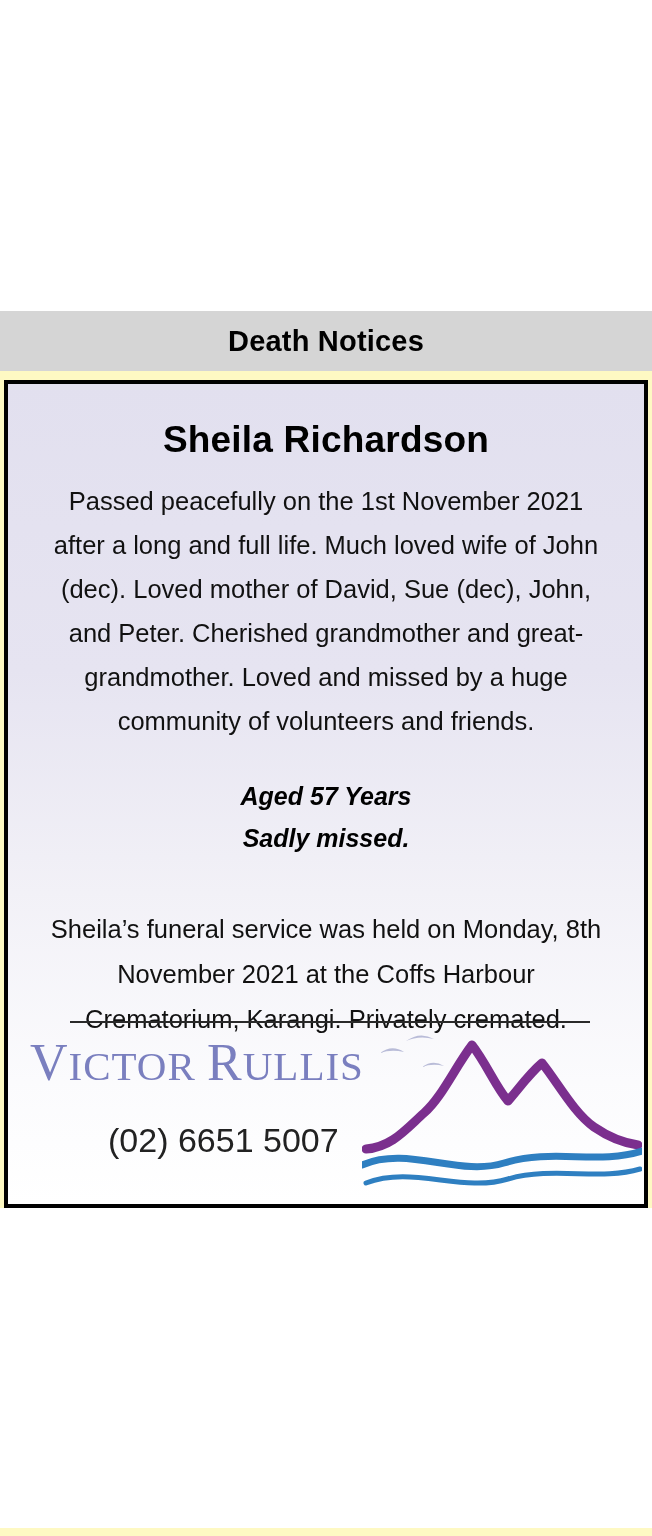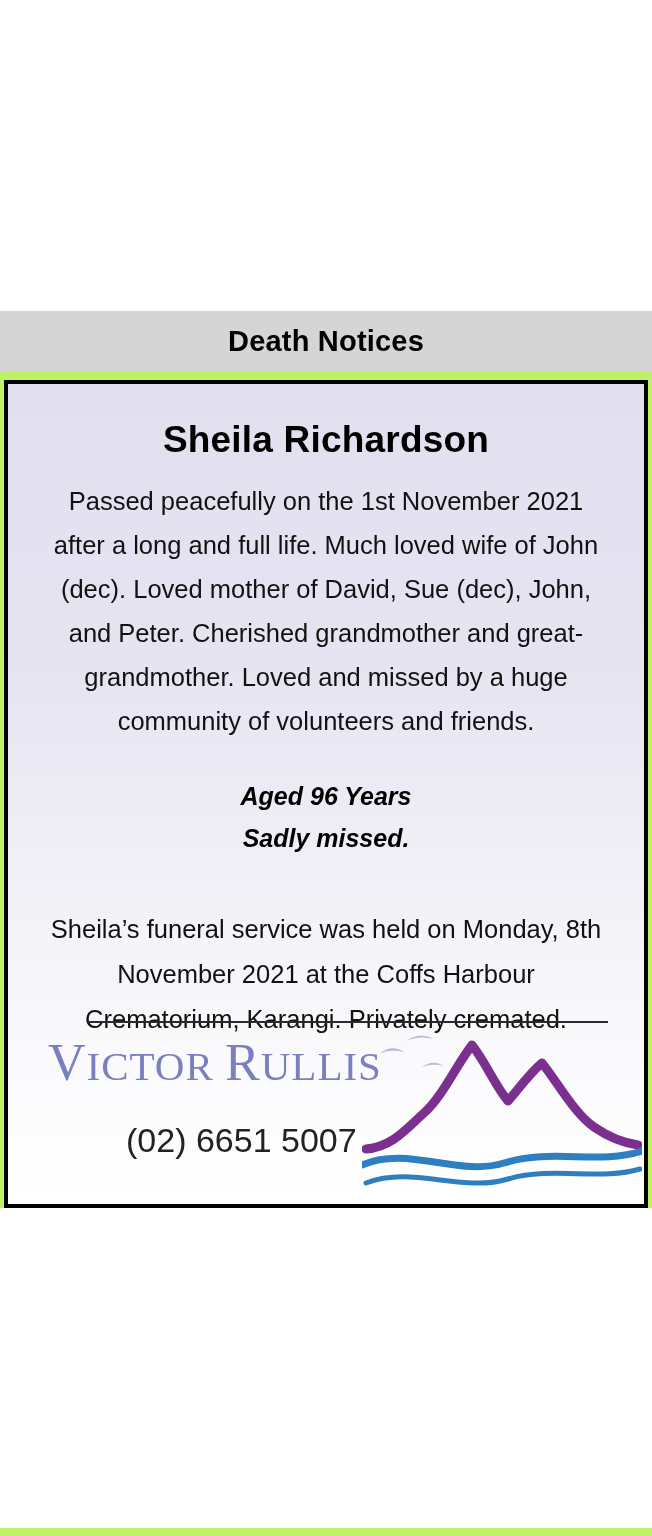--- a/index.html
+++ b/index.html
@@ -12,21 +12,21 @@
     height: 1536px;
     font-family: "Liberation Sans", sans-serif;
     position: relative;
     overflow: hidden;
   }
   .page {
     position: absolute;
     top: 0; left: 0;
     width: 652px;
     height: 1536px;
-    background: #bef264;
+    background: #fef9c3;
   }
   
   .top-spacer {
     height: 311px;
     background: #ffffff;
   }
   
   .section-header {
     height: 60px;
     background: #d5d5d5;
@@ -88,21 +88,20 @@
     margin-top: 48px;
     padding: 0 2px;
   }
   
   .logo-block {
     position: absolute;
     left: 0;
     right: 0;
     bottom: 8px;
     height: 175px;
-    margin-left: 18px;
   }
   .logo-rule {
     position: absolute;
     top: 0;
     left: 62px;
     width: 520px;
     height: 2px;
     background: #2a2a2a;
   }
   .logo-name {
@@ -163,21 +162,21 @@
 
   <div class="section-header">
     <div class="section-header-title">Death Notices</div>
   </div>
 
   <div class="notice-outer">
     <div class="notice-inner">
       <div class="deceased-name">Sheila Richardson</div>
       <div class="notice-body">Passed peacefully on the 1st November 2021 after a long and full life. Much loved wife of John (dec). Loved mother of David, Sue (dec), John, and Peter. Cherished grandmother and great-grandmother. Loved and missed by a huge community of volunteers and friends.</div>
       <div class="tribute">
-        <div>Aged 96 Years</div>
+        <div>Aged 57 Years</div>
         <div>Sadly missed.</div>
       </div>
       <div class="service-info">Sheila’s funeral service was held on Monday, 8th November 2021 at the Coffs Harbour Crematorium, Karangi. Privately cremated.</div>
     </div>
 
     <div class="logo-block">
       <div class="logo-rule"></div>
 
       <div class="logo-name"><span class="cap">V</span><span>ICTOR </span><span class="cap">R</span><span>ULLIS</span></div>
 

